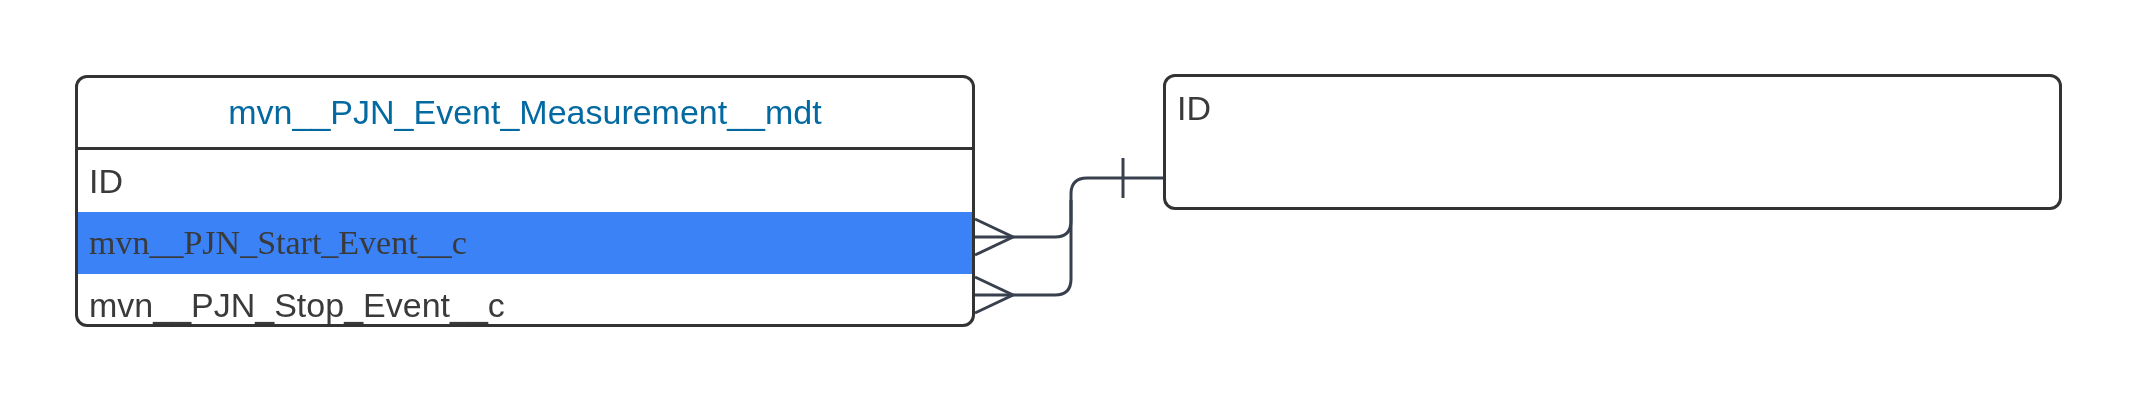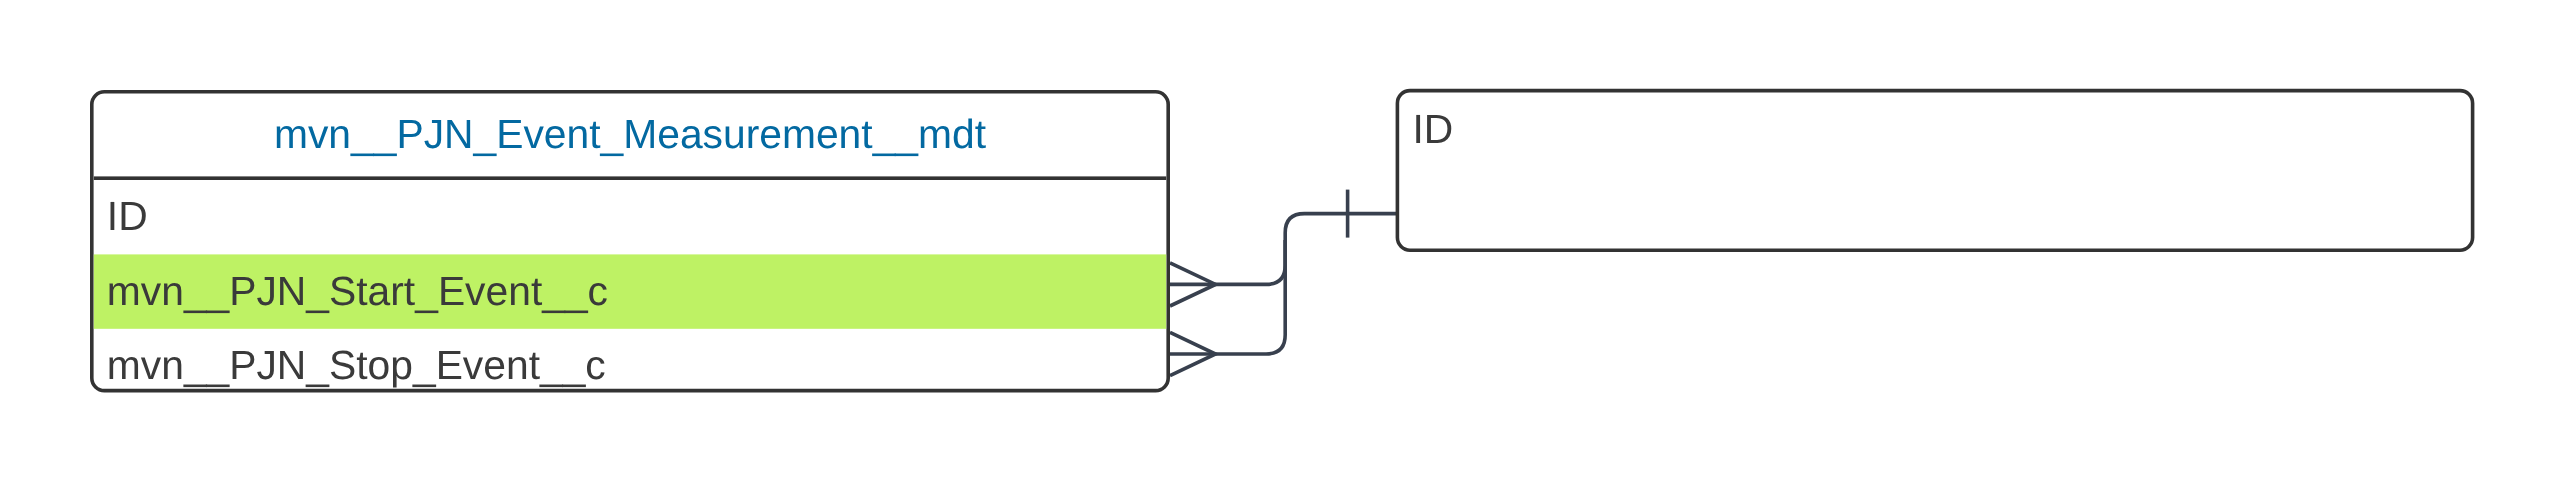--- a/index.html
+++ b/index.html
@@ -55,21 +55,22 @@
   .entity-row {
     height: 62px;
     display: flex;
     align-items: center;
     padding-left: 11px;
     font-size: 34px;
     color: #3a3a3a;
     white-space: nowrap;
   }
   .entity-row.highlight {
-    background: #bef264;
+    background: #3b82f6;
+    font-family: Liberation Serif, serif;
   }
 </style>
 </head>
 <body>
 
 <div class="canvas">
 
   <svg class="connector-layer" viewBox="0 0 2138 405" xmlns="http://www.w3.org/2000/svg" fill="none" stroke-width="3">
 
     <path d="M 975 237 H 1055 Q 1071 237 1071 221 V 194 Q 1071 178 1087 178 H 1164" stroke="#38404e"></path>

